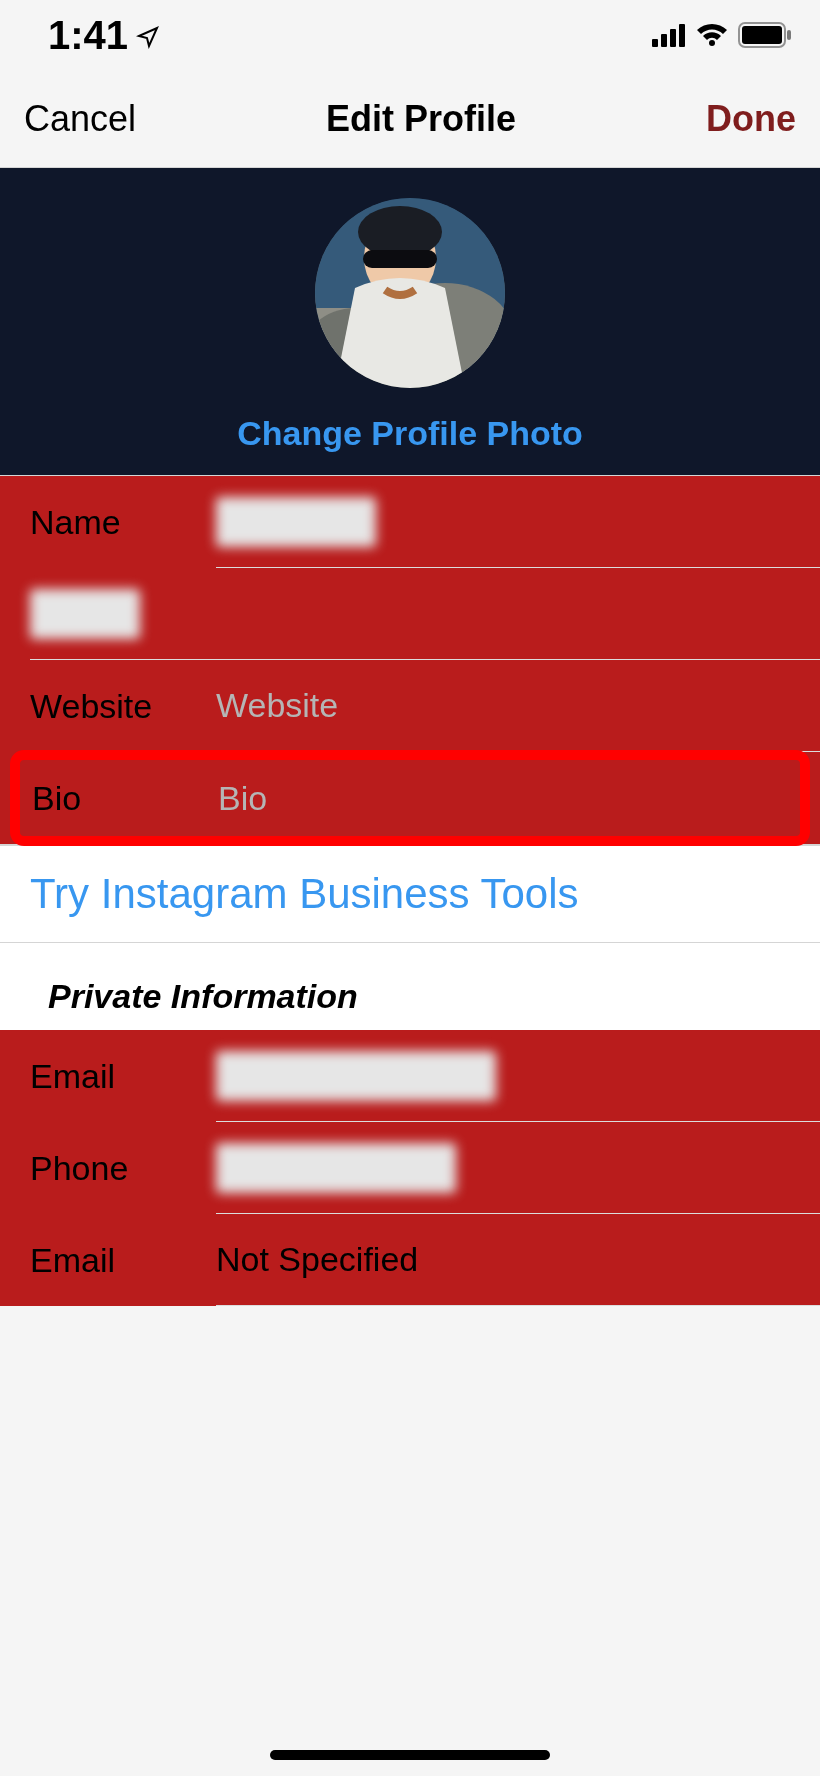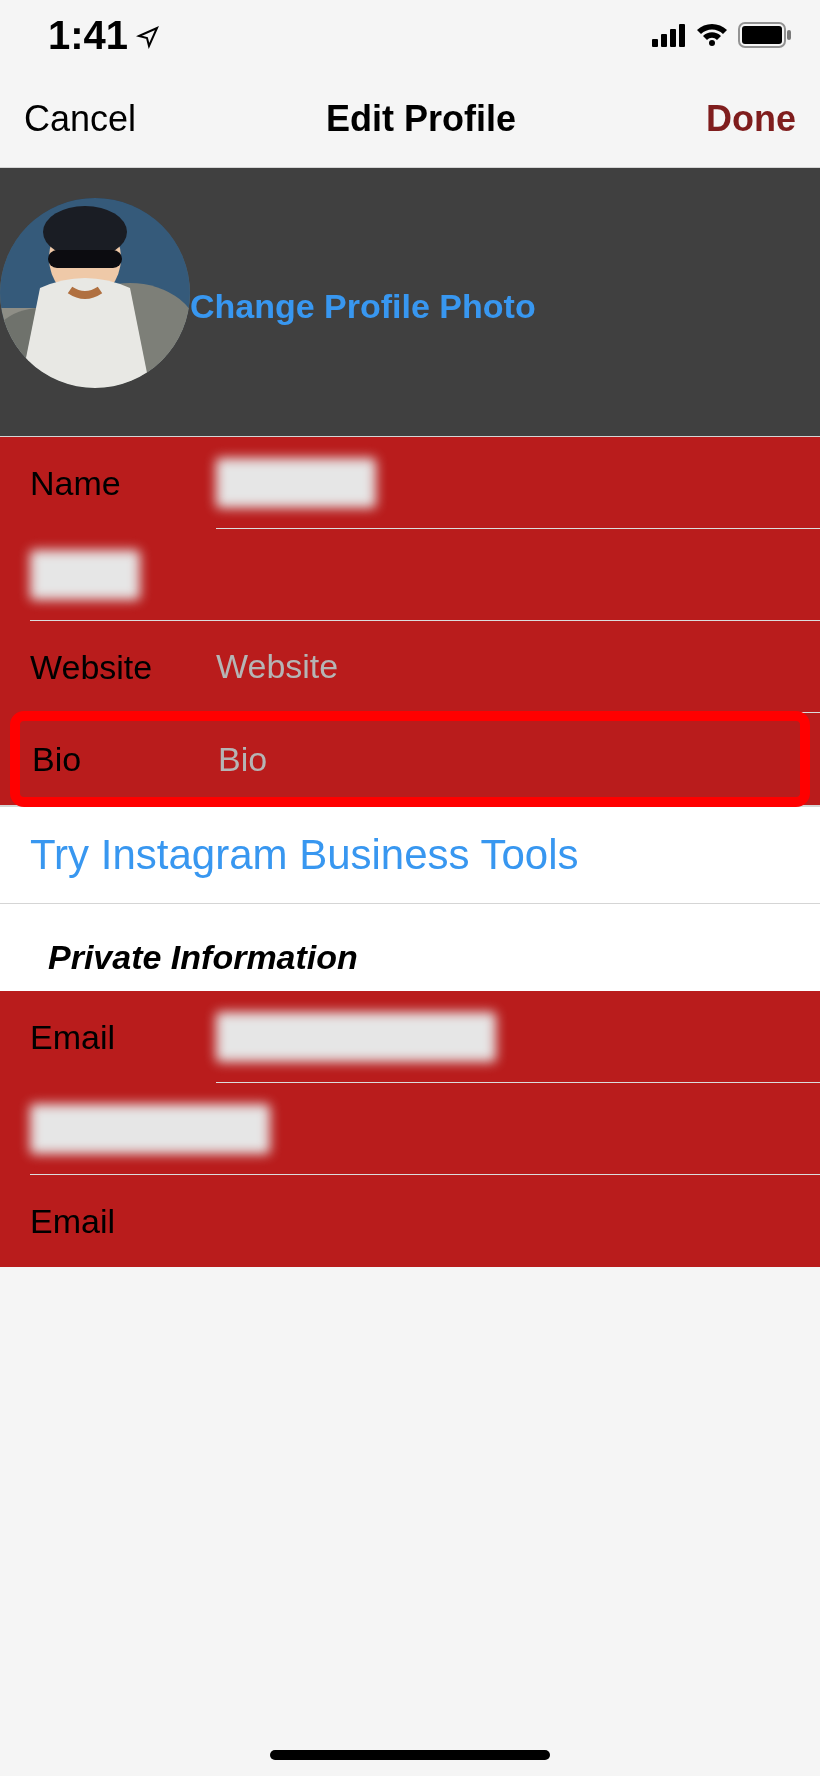--- a/index.html
+++ b/index.html
@@ -40,24 +40,24 @@
     justify-content: space-between;
     height: 98px;
     padding: 0 24px;
     border-bottom: 1px solid #d5d5d5;
   }
   .nav-cancel { font-size: 36px; color: #000; }
   .nav-title  { font-size: 36px; font-weight: 600; color: #000; }
   .nav-done   { font-size: 36px; font-weight: 600; color: #7f1d1d; }
   
   .photo-section {
-    background: #404040;
+    background: #0f172a;
     border-bottom: 1px solid #d5d5d5;
     display: flex;
-    flex-direction: row;
+    flex-direction: column;
     align-items: center;
     padding: 30px 0 22px;
   }
   .avatar {
     width: 190px; height: 190px;
     border-radius: 50%;
     overflow: hidden;
     position: relative;
     background: linear-gradient(180deg,#2b4a66 0%, #7f8c8d 100%);
     margin-bottom: 26px;
@@ -263,23 +263,27 @@
   <div class="section-header">Private Information</div>
 
   <div class="row">
     <div class="row-label">Email</div>
     <div class="row-value">
       <div class="blurred wide"></div>
     </div>
   </div>
 
   <div class="row">
+    <div class="row-label">Phone</div>
     <div class="row-value">
       <div class="blurred" style="width:240px"></div>
     </div>
   </div>
 
   <div class="row">
     <div class="row-label">Email</div>
+    <div class="row-value">
+      <span>Not Specified</span>
+    </div>
   </div>
 </div>
 
 <div class="home-indicator"></div>
 
 </body></html>

